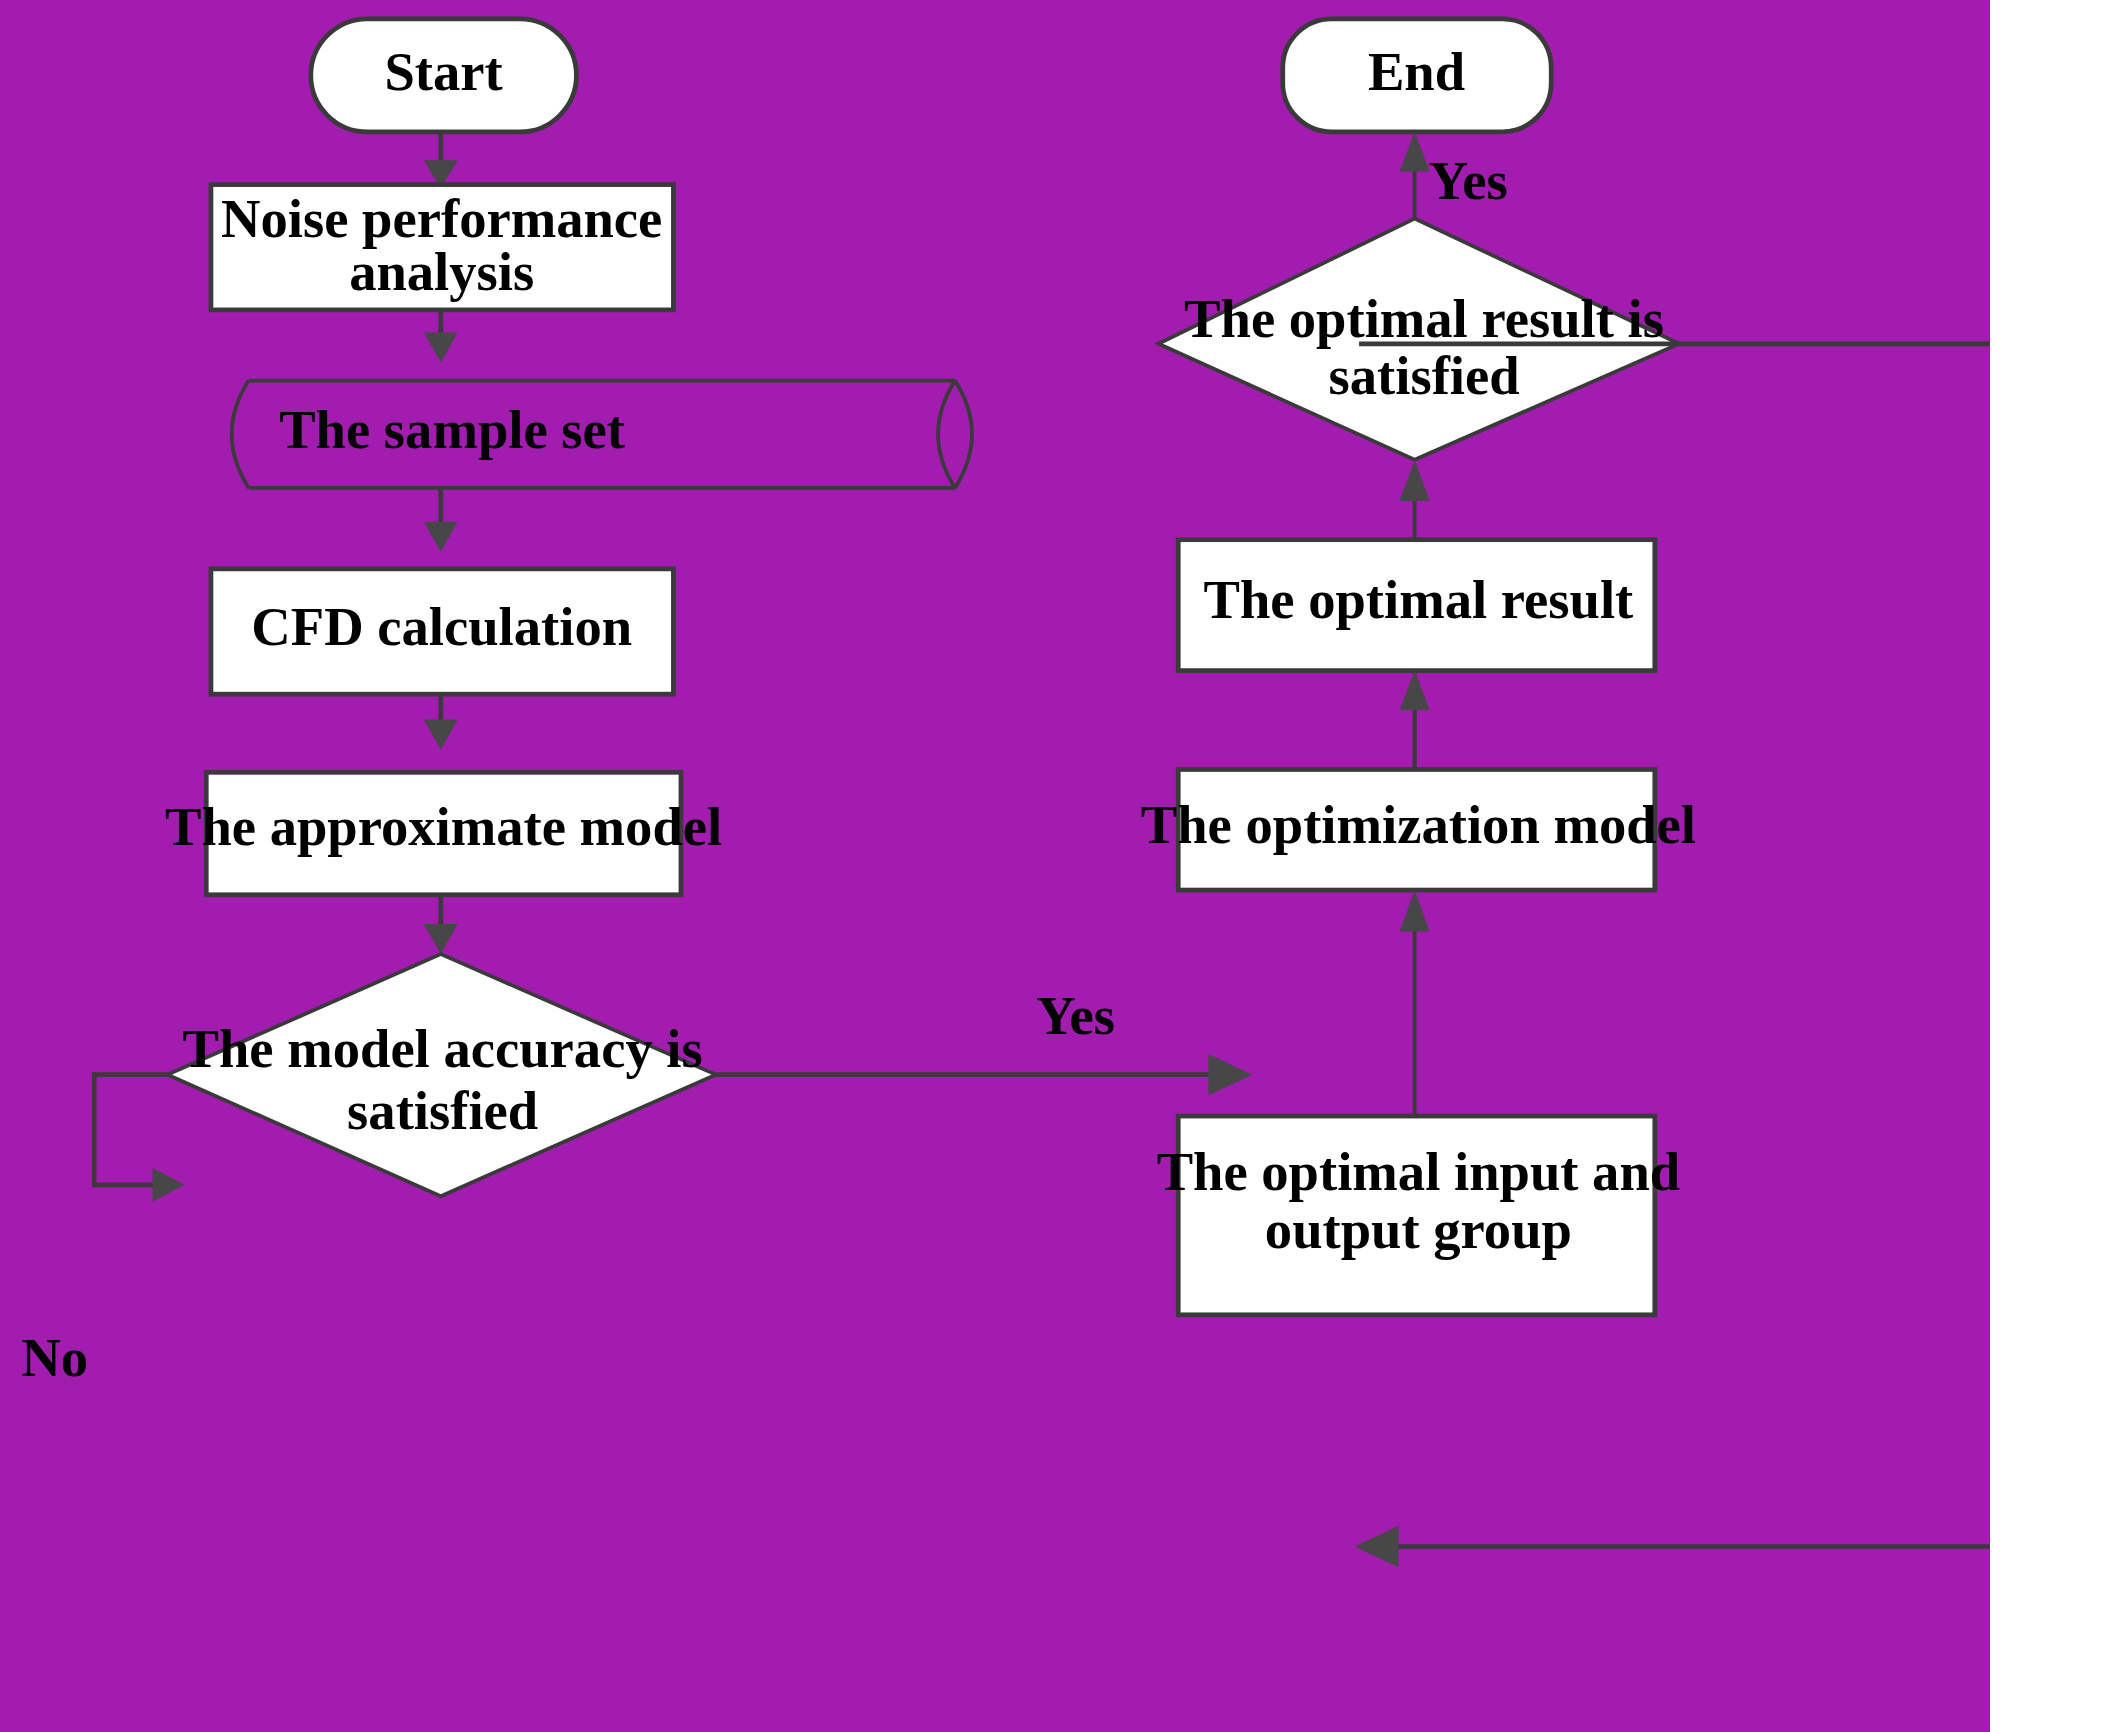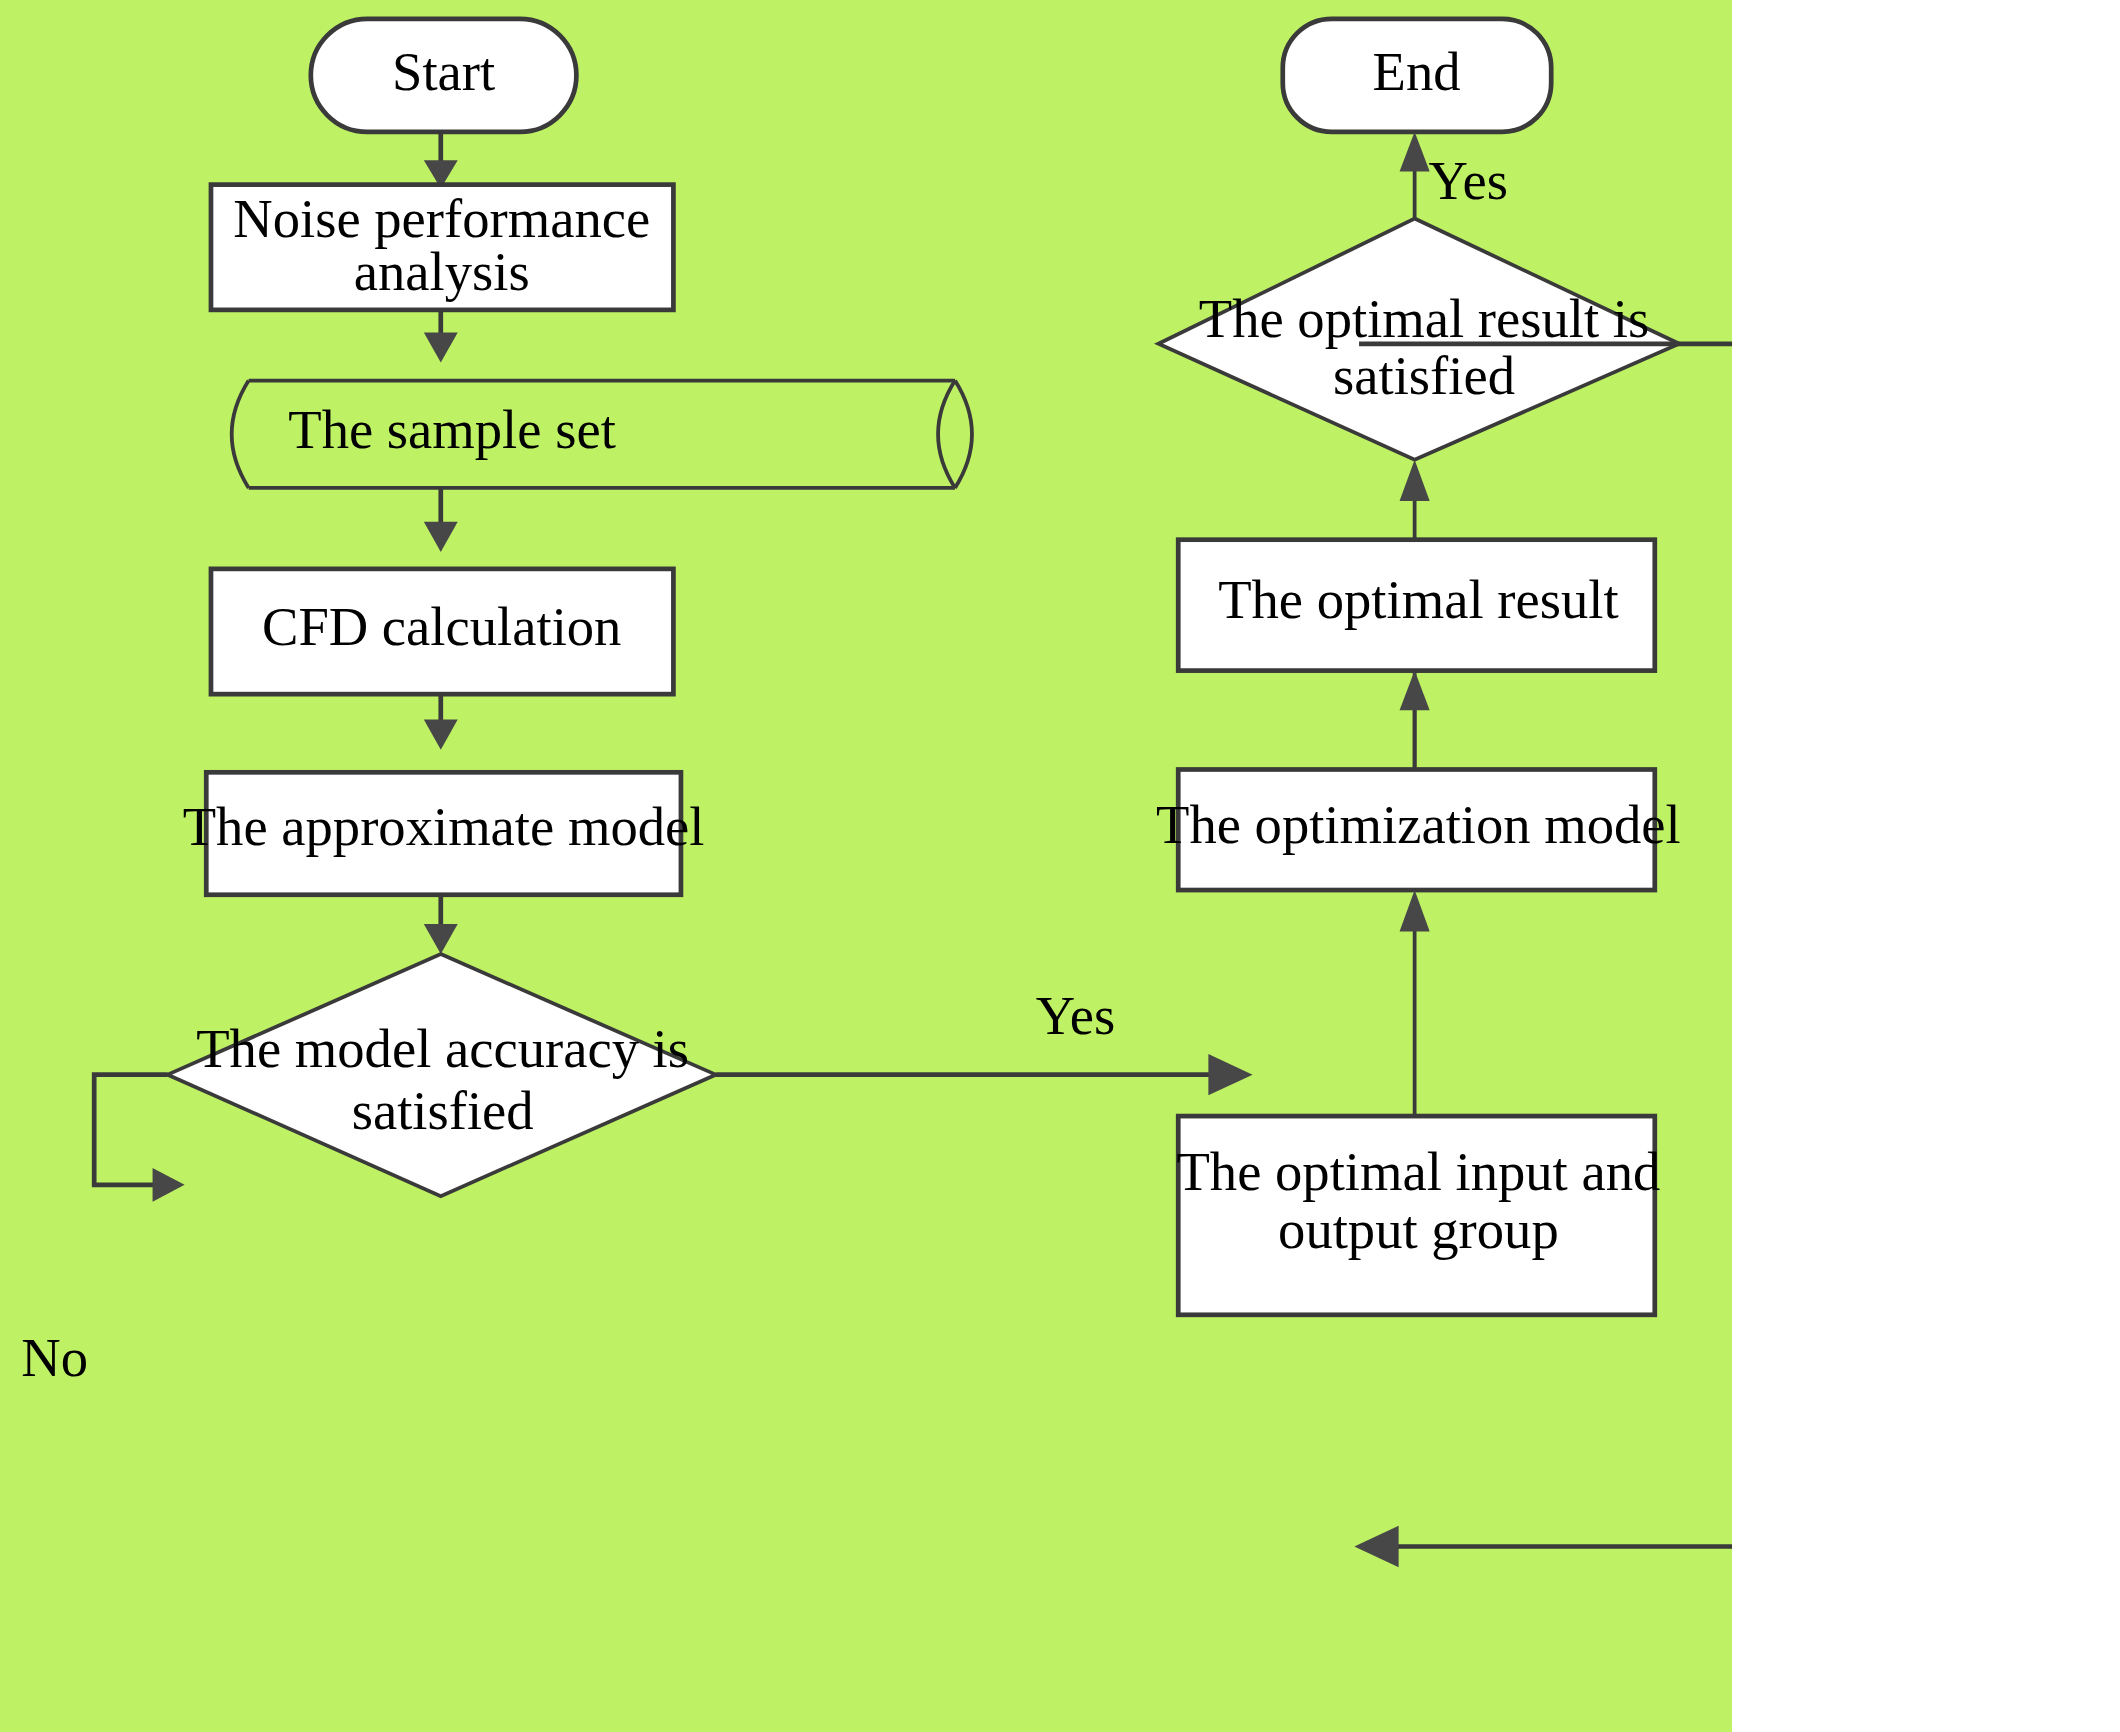--- a/index.html
+++ b/index.html
@@ -2,25 +2,26 @@
 <html style="font-size:15px"><head>
 <meta charset="utf-8">
 <style>
   html, body {
     margin: 0;
     padding: 0;
     background: #ffffff;
   }
   #canvas {
     position: relative;
-    width: 1732px;
+    width: 1990px;
     height: 1733px;
-    background: #bef264;
+    background: #a21caf;
     overflow: hidden;
     font-family: "Liberation Serif", "DejaVu Serif", serif;
+    font-weight: bold;
   }
   #flow-svg {
     position: absolute;
     top: 0;
     left: 0;
     width: 2121px;
     height: 1733px;
   }
   .node-shape {
     fill: #ffffff;

